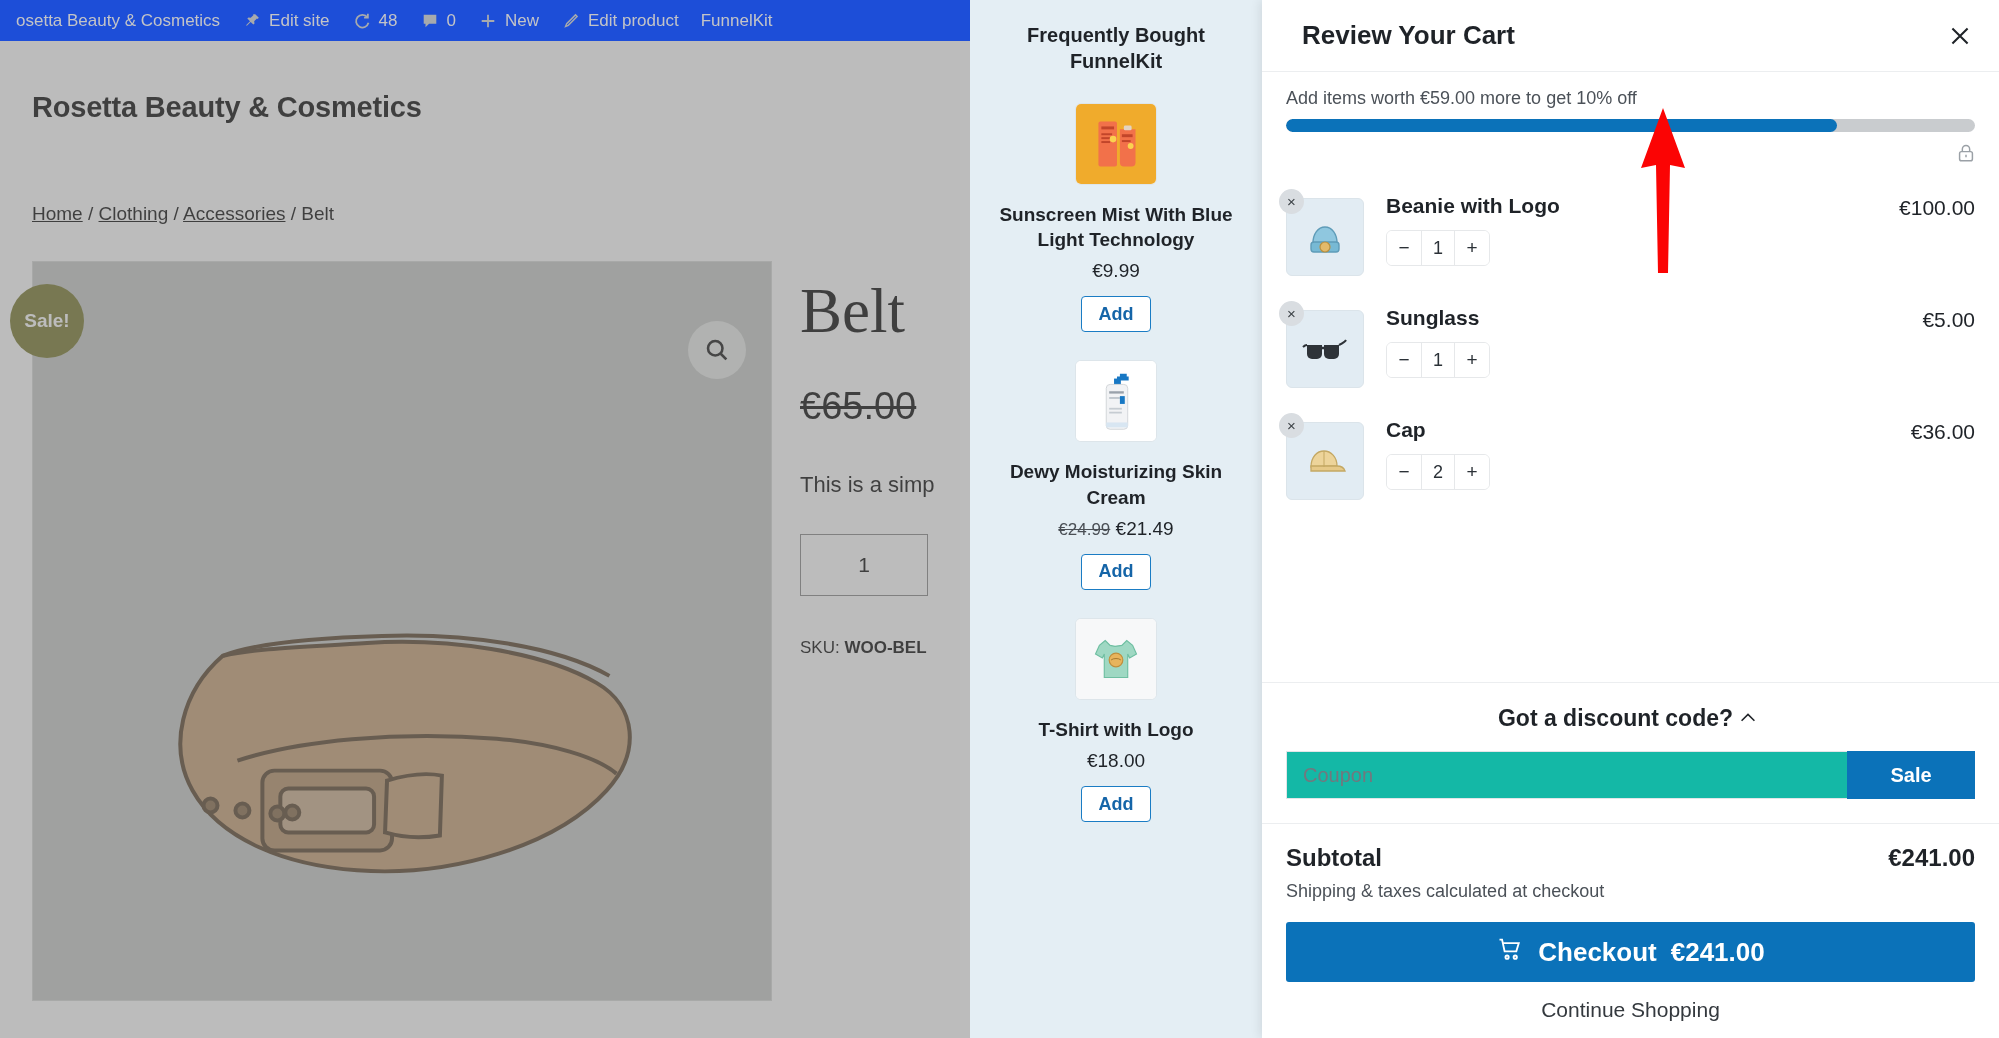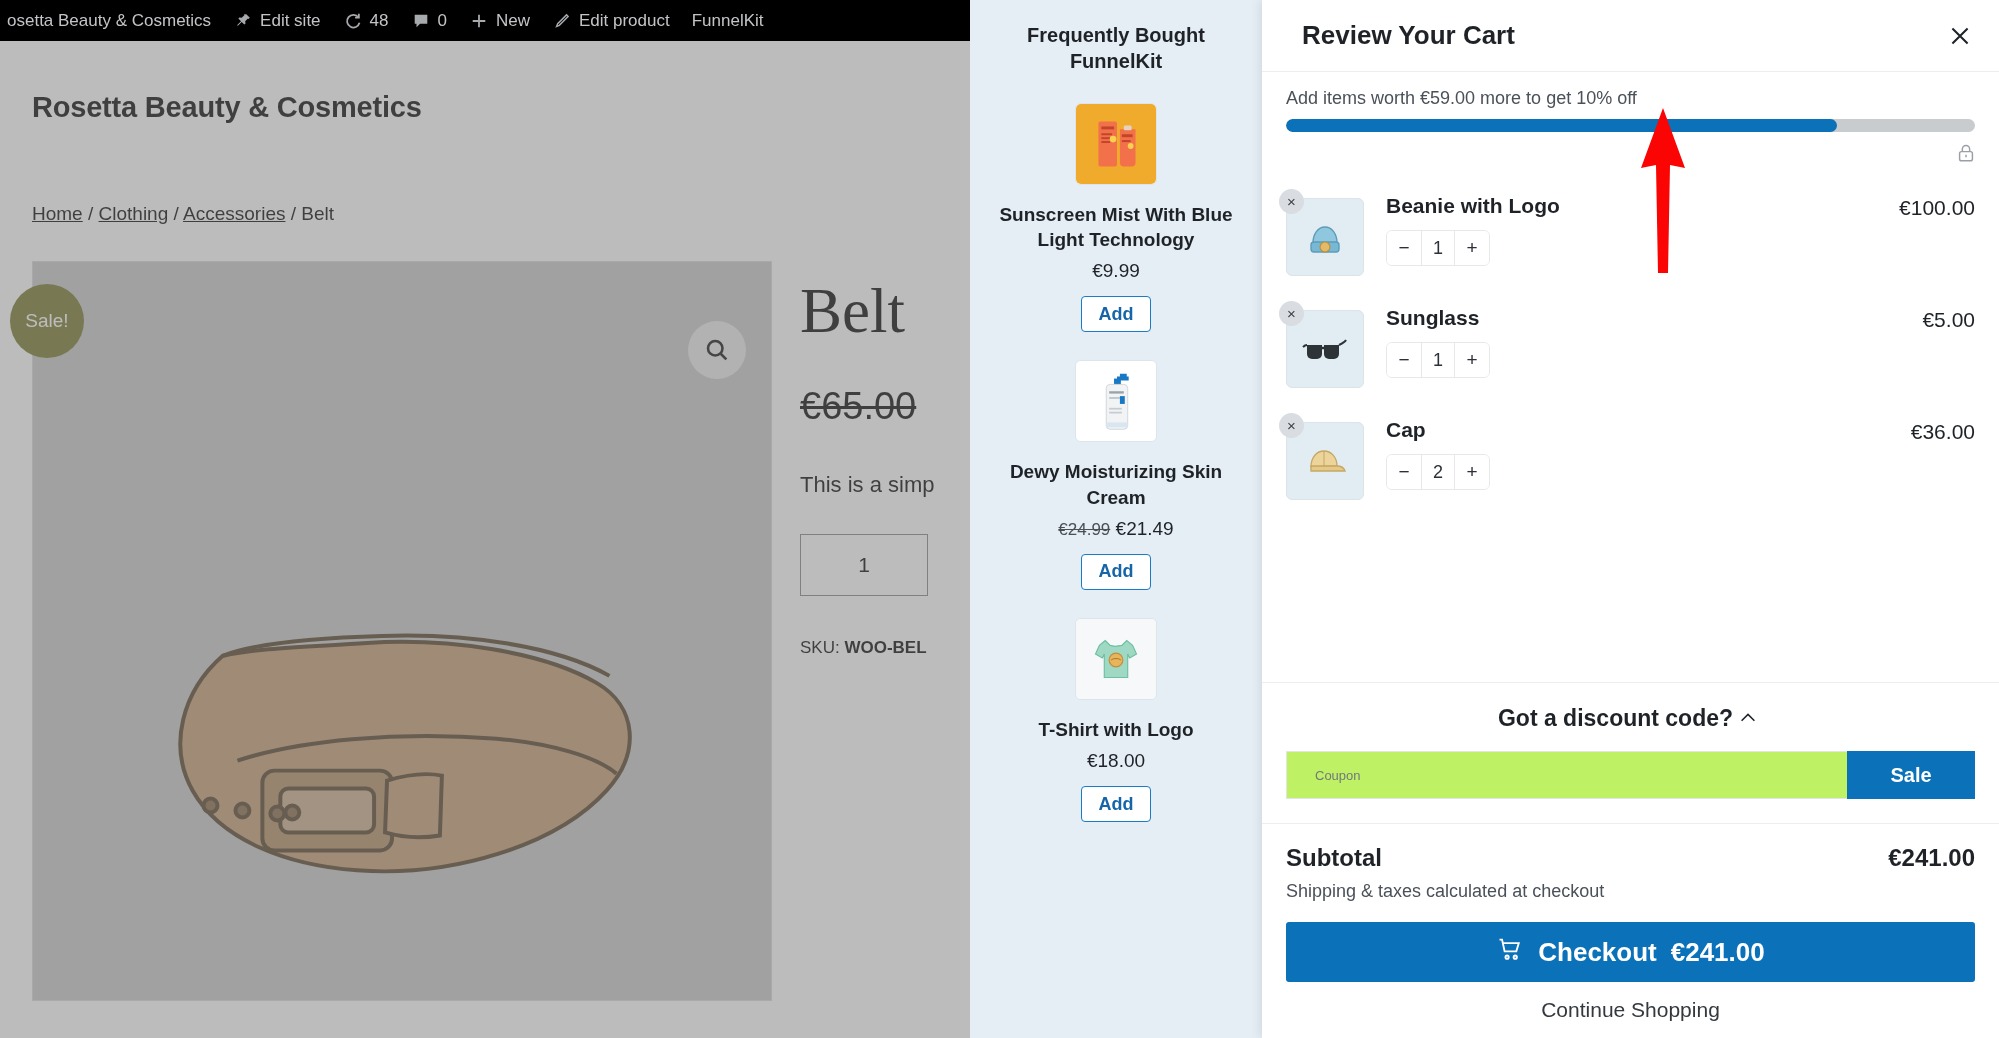--- a/index.html
+++ b/index.html
@@ -8,23 +8,23 @@
     overflow: hidden;
     font-family: "Liberation Sans", sans-serif;
     background: #ffffff;
   }
   #root { position: relative; width: 1999px; height: 1038px; }
 
   
   .adminbar {
     position: absolute; top: 0; left: 0;
     width: 970px; height: 41px;
-    background: #000000;
+    background: #1d4ed8;
     display: flex; align-items: center;
-    padding-left: 8px;
+    padding-left: 17px;
     z-index: 5;
     overflow: hidden;
   }
   .ab-item {
     display: flex; align-items: center; gap: 7px;
     color: #c3c4c7; font-size: 17px;
     padding: 0 11px; height: 41px;
     white-space: nowrap;
   }
   .ab-item.first { margin-left: -12px; }
@@ -55,21 +55,21 @@
     position: absolute; left: 32px; top: 220px;
     width: 740px; height: 740px;
     background: #c9ccc9;
     border: 1px solid #d9dbd9;
   }
   .belt-img { position: absolute; left: 0; top: 0; width: 100%; height: 100%; }
   .sale-badge {
     position: absolute; left: 10px; top: 243px;
     width: 74px; height: 74px; border-radius: 50%;
     background: #7d7e34;
-    color: #ffffff; font-size: 19px; font-weight: normal;
+    color: #ffffff; font-size: 19px; font-weight: bold;
     display: flex; align-items: center; justify-content: center;
     z-index: 3;
   }
   .zoom-btn {
     position: absolute; left: 688px; top: 280px;
     width: 58px; height: 58px; border-radius: 50%;
     background: rgba(255,255,255,0.62);
     display: flex; align-items: center; justify-content: center;
     z-index: 3;
   }
@@ -199,22 +199,22 @@
   .ci-stepper .qty { border-left: 1px solid #e6e8ea; border-right: 1px solid #e6e8ea; font-size: 18px; }
   .ci-price { font-size: 21px; color: #1f2328; padding-top: 6px; white-space: nowrap; }
 
   .coupon-sec { padding: 20px 24px 24px; border-bottom: 1px solid #eceef0; flex: 0 0 auto; }
   .coupon-head { display: flex; align-items: center; justify-content: center; }
   .coupon-head h3 { font-size: 23px; font-weight: bold; color: #1f2328; }
   .chev-btn { background: none; border: none; cursor: pointer; padding: 4px; display: flex; }
   .coupon-row { margin-top: 18px; display: flex; height: 48px; }
   .coupon-input {
     flex: 1 1 auto; border: 1px solid #e2e5e8; border-right: none;
-    padding: 0 28px; font-size: 13px; color: #1f2328;
-    font-family: inherit; background: #bef264; outline: none;
+    padding: 0 16px; font-size: 20px; color: #1f2328;
+    font-family: inherit; background: #14b8a6; outline: none;
   }
   .coupon-input::placeholder { color: #72787e; }
   .coupon-apply {
     width: 128px; background: #0b72b9; color: #fff; border: none;
     font-size: 20px; font-weight: bold; font-family: inherit; cursor: pointer;
   }
 
   .cart-foot { padding: 20px 24px 16px; flex: 0 0 auto; }
   .subtotal-row { display: flex; align-items: baseline; justify-content: space-between; }
   .subtotal-row .lbl { font-size: 24px; font-weight: bold; color: #1f2328; }

